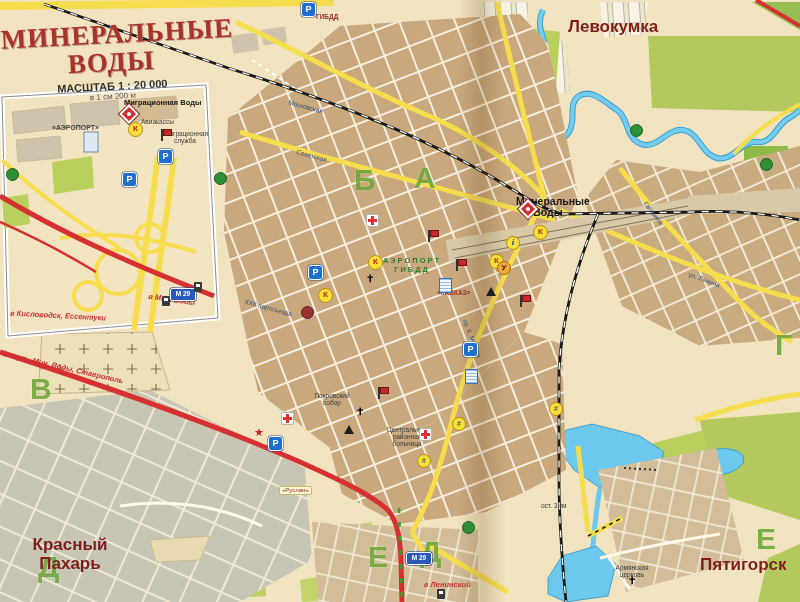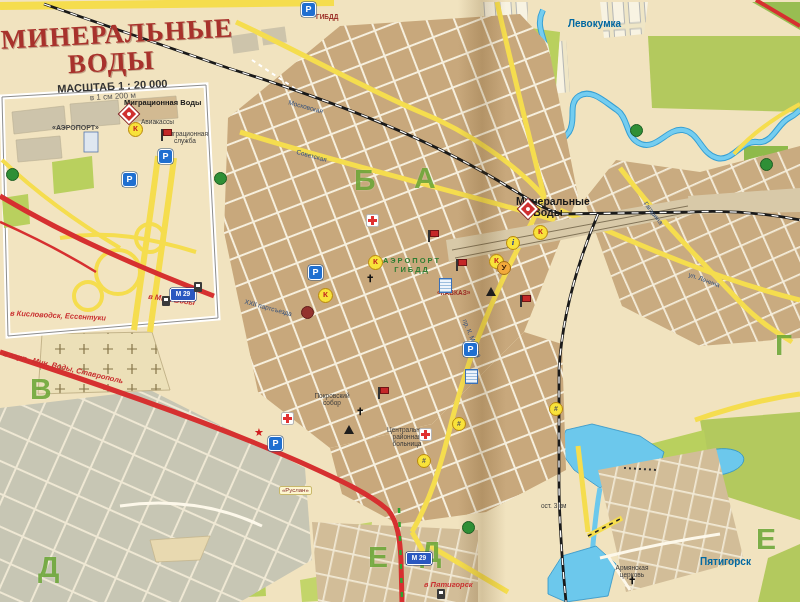--- a/index.html
+++ b/index.html
@@ -1,20 +1,20 @@
 <!DOCTYPE html>
 <html><head>
 <meta charset="utf-8">
 <style>
   html,body{margin:0;padding:0;background:#888;}
   #map{position:relative;width:800px;height:602px;background:#f1e3bf;overflow:hidden;
        font-family:"Liberation Sans",sans-serif;}
   #map svg{position:absolute;left:0;top:0;}
   .lbl{position:absolute;white-space:nowrap;color:#1a1a1a;line-height:1.1;}
-  .place{font-weight:bold;font-size:10px;color:#0369a1;}
+  .place{font-weight:bold;font-size:17px;color:#7f1d1d;}
   .ctr{text-align:center;}
   .station-l{font-weight:bold;font-size:10.5px;text-align:center;line-height:1.05;}
   .park{color:#2e7d32;font-weight:bold;font-size:7.5px;letter-spacing:2px;text-align:center;line-height:1.25;}
   .tiny{font-size:6.5px;color:#3a3a3a;}
   .tinyred{font-size:6.5px;color:#9c3028;font-weight:bold;}
   .wrap{white-space:normal;}
   .street{font-size:6.5px;color:#33507c;}
   .redroad{font-size:7.5px;font-weight:bold;font-style:italic;color:#c93030;}
   .glet{position:absolute;font-weight:bold;font-size:30px;color:rgba(96,160,40,.82);
         font-family:"Liberation Sans",sans-serif;text-shadow:0 0 2px rgba(255,255,255,.4);}
@@ -236,20 +236,24 @@
 <div class="glet" style="left:414px;top:161px;">А</div>
 <div class="glet" style="left:354px;top:163px;">Б</div>
 <div class="glet" style="left:30px;top:372px;">В</div>
 <div class="glet" style="left:775px;top:328px;">Г</div>
 <div class="glet" style="left:38px;top:550px;">Д</div>
 <div class="glet" style="left:368px;top:540px;">Е</div>
 <div class="glet" style="left:420px;top:535px;">Д</div>
 <div class="glet" style="left:756px;top:522px;">Е</div>
 
 <div class="lbl place" style="left:568px;top:18px;">Левокумка</div>
+<div class="lbl place ctr" style="left:25px;top:536px;width:90px;">
+  <div>Красный</div>
+  <div>Пахарь</div>
+</div>
 <div class="lbl place" style="left:700px;top:556px;">Пятигорск</div>
 <div class="lbl station-l" style="left:516px;top:196px;width:64px;">
   <div>Минеральные</div>
   <div>Воды</div>
 </div>
 <div class="lbl park" style="left:382px;top:256px;width:60px;">
   <div>АЭРОПОРТ</div>
   <div>ГИБДД</div>
 </div>
 <div class="lbl tinyred" style="left:437px;top:289px;">«КАВКАЗ»</div>
@@ -263,21 +267,21 @@
 <div class="lbl chip" style="left:279px;top:486px;">«Руслан»</div>
 <div class="lbl tiny" style="left:541px;top:502px;">ост. 3 км</div>
 
 <div class="lbl street" style="left:296px;top:152px;transform:rotate(15deg);">Советская</div>
 <div class="lbl street" style="left:288px;top:103px;transform:rotate(15deg);">Московская</div>
 <div class="lbl street" style="left:468px;top:318px;transform:rotate(68deg);transform-origin:left top;">пр. К. Маркса</div>
 <div class="lbl street" style="left:688px;top:276px;transform:rotate(20deg);">ул. Ленина</div>
 <div class="lbl street" style="left:648px;top:200px;transform:rotate(52deg);transform-origin:left top;">Гагарина</div>
 <div class="lbl street" style="left:244px;top:304px;transform:rotate(15deg);">XXII партсъезда</div>
 
-<div class="lbl redroad" style="left:424px;top:581px;">в Пятигорск</div>
+<div class="lbl redroad" style="left:424px;top:581px;">в Ленинский</div>
 <div class="lbl" style="left:124px;top:99px;font-weight:bold;font-size:7.5px;">Миграционная Воды</div>
 <div class="lbl" style="left:52px;top:124px;font-size:7px;font-weight:bold;color:#444;">«АЭРОПОРТ»</div>
 <div class="lbl tiny" style="left:141px;top:118px;">Авиакассы</div>
 <div class="lbl tiny ctr" style="left:164px;top:130px;width:42px;">
   <div>Миграционная</div>
   <div>служба</div>
 </div>
 <div class="lbl redroad" style="left:10px;top:312px;transform:rotate(3deg);">в Кисловодск, Ессентуки</div>
 <div class="lbl redroad" style="left:4px;top:350px;transform:rotate(13deg);transform-origin:left top;">в аэрп., Мин. Воды, Ставрополь</div>
 <div class="lbl redroad" style="left:148px;top:296px;transform:rotate(8deg);">в Мин. Воды</div>

